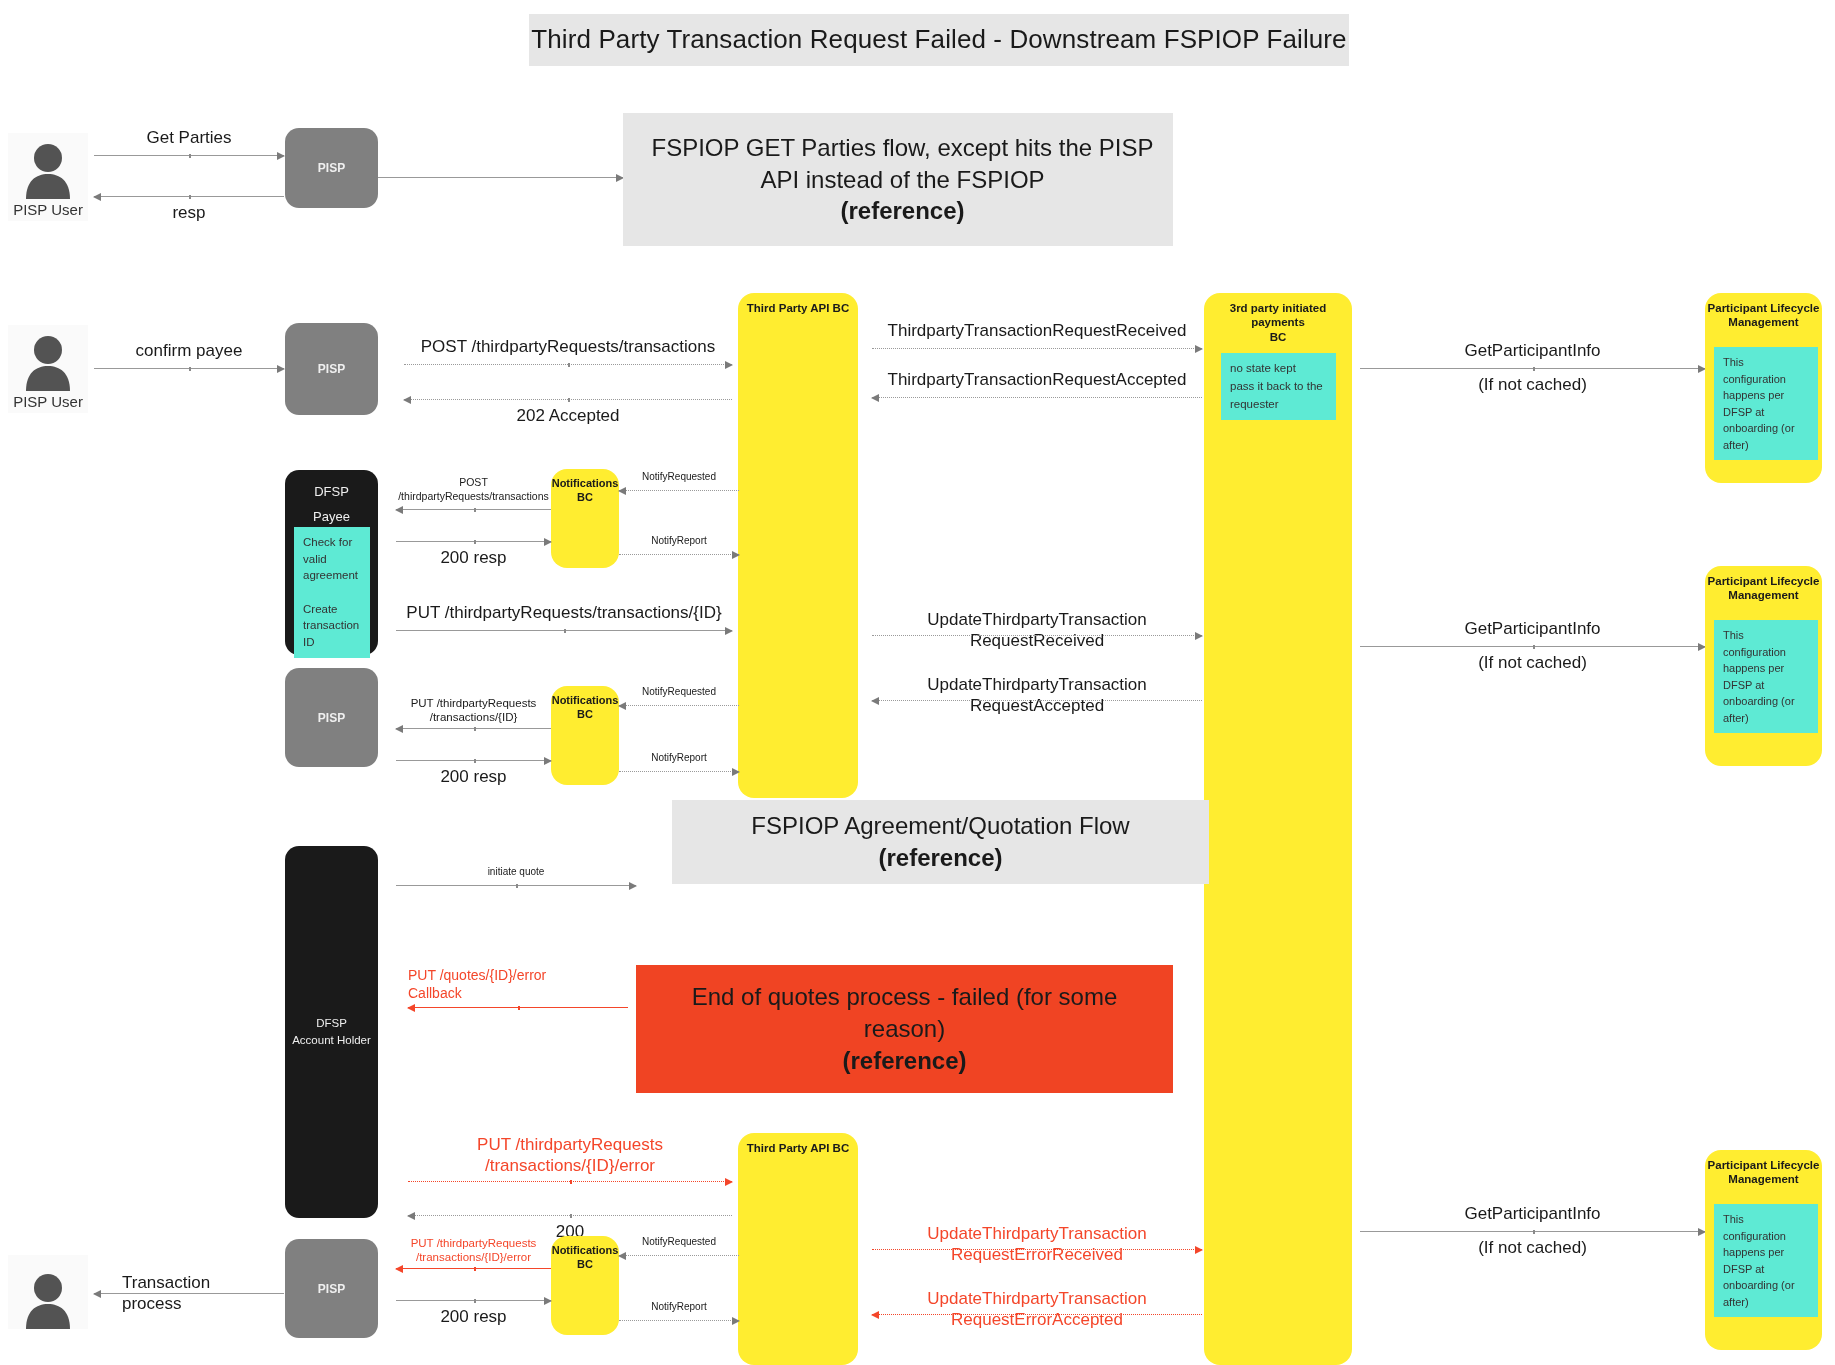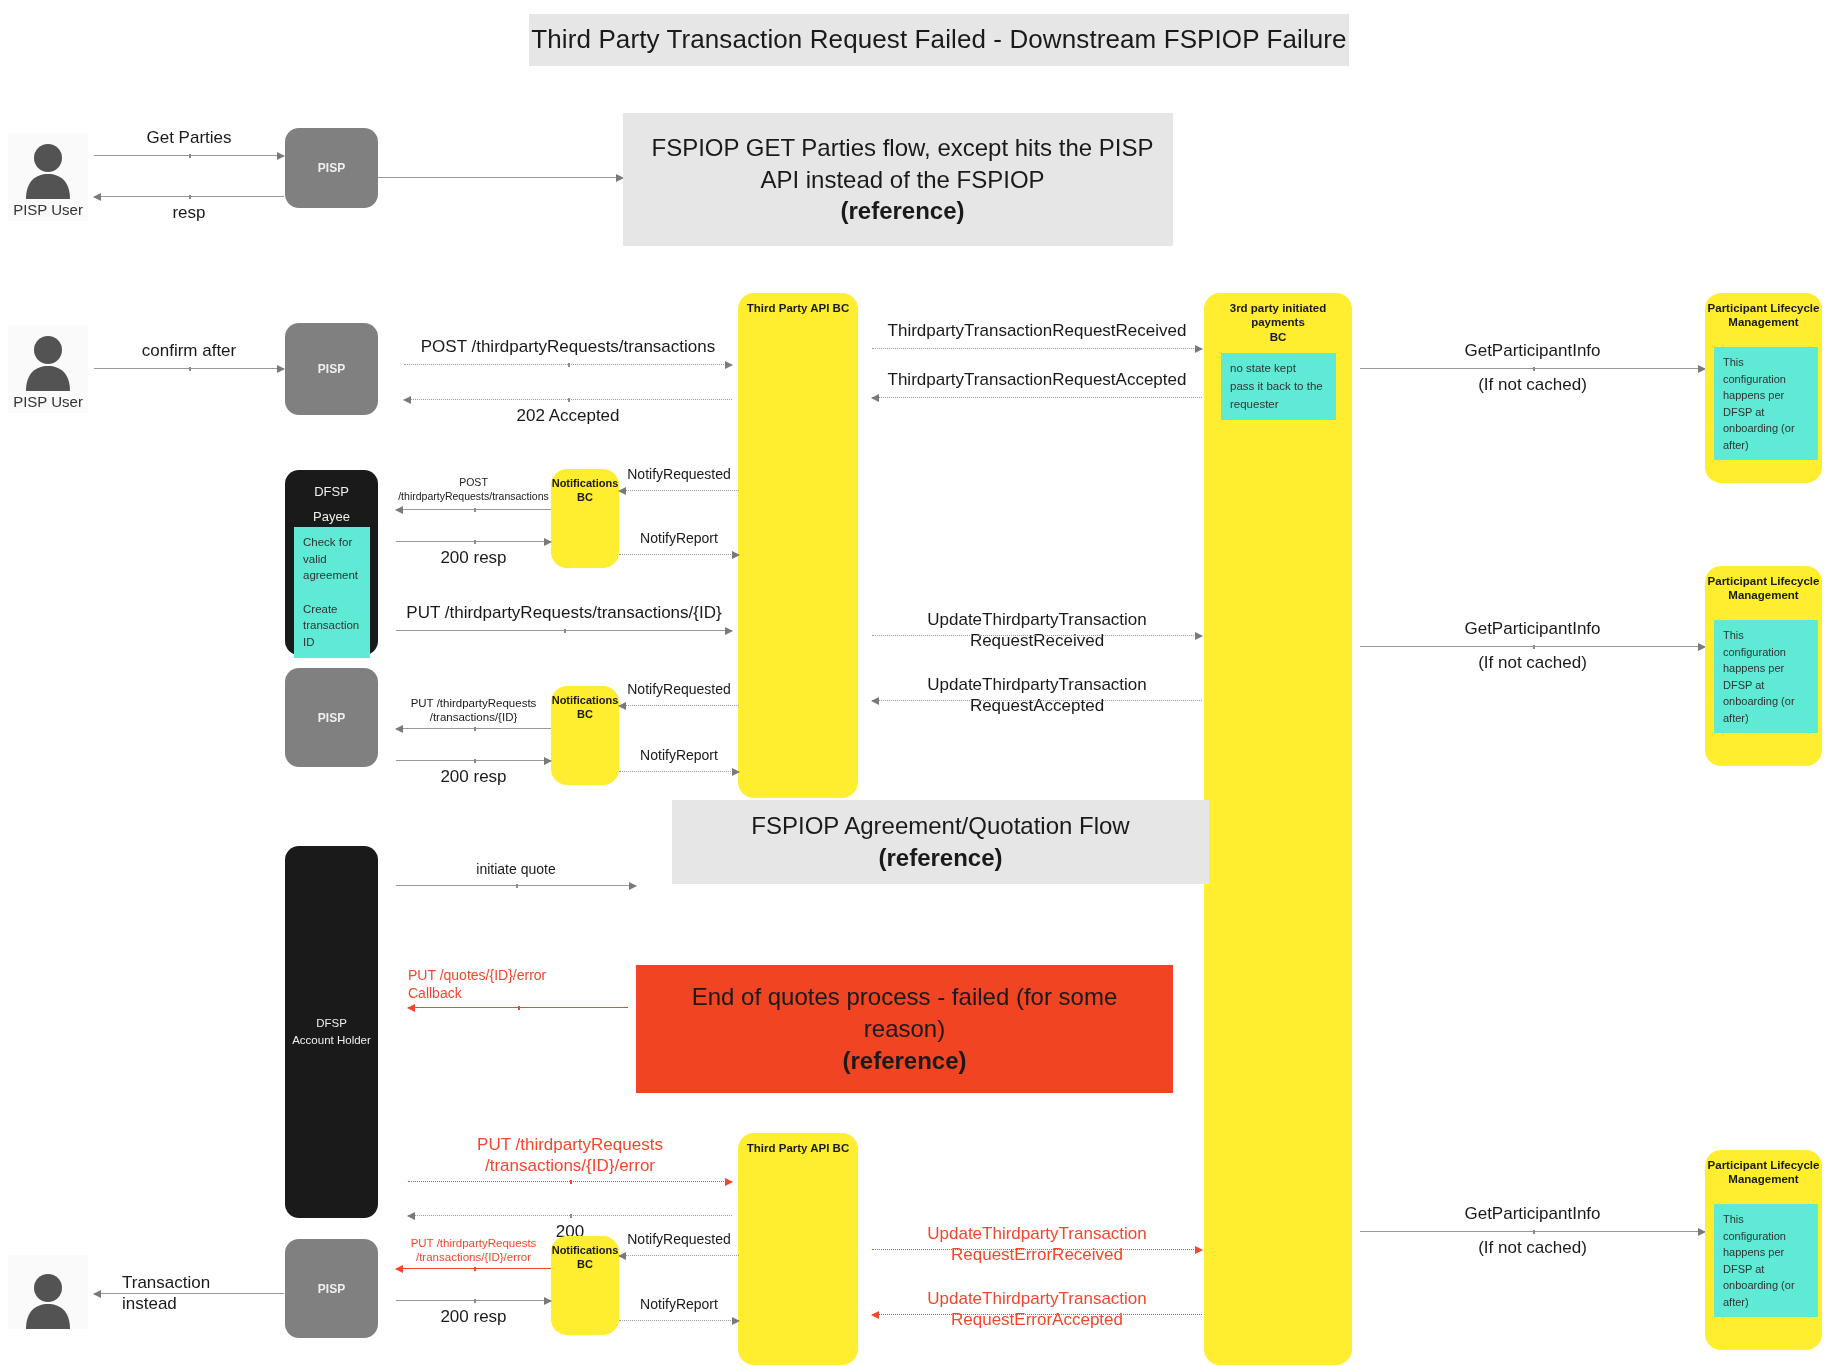--- a/index.html
+++ b/index.html
@@ -57,21 +57,21 @@
   .actor svg{display:block;}
   .actor .aname{font-size:15px;color:#333;margin-top:2px;margin-bottom:3px;}
 
   
   .msg{position:absolute;}
   .msg .lbl{
     position:absolute;left:0;right:0;
     font-size:17px;color:#1a1a1a;text-align:center;line-height:1.28;
     white-space:pre-line;
   }
-  .msg .lbl.small{font-size:14px;}
+  .msg .lbl.small{font-size:10px;}
   .msg .lbl.red{color:#f4462a;}
   .msg .lbl.above{bottom:6px;}
   .msg .lbl.below{top:6px;}
   .msg .lbl.lalign{text-align:left;}
 
   .line{position:absolute;left:0;right:0;top:0;height:0;border-top:1.3px solid #999;}
   .line.dotted{border-top:1.6px dotted #9a9a9a;}
   .line.red{border-top-color:#f4462a;}
   .line.red.dotted{border-top:1.6px dotted #f4462a;}
 
@@ -140,21 +140,21 @@
       <path d="M4 58 C4 40 14 33 26 33 C38 33 48 40 48 58 Z" fill="#535353"></path>
     </svg>
     <div class="aname">PISP User</div>
   </div>
 
   <div class="abs lifeline ll-grey" style="left:285px;top:323px;width:93px;height:92px;">
     <div class="ll-label">PISP</div>
   </div>
 
   <div class="msg" style="left:94px;top:368px;width:190px;">
-    <div class="lbl above">confirm after</div>
+    <div class="lbl above">confirm payee</div>
     <div class="line">
         <span class="tick"></span>
         <span class="arw right"></span>
       </div>
   </div>
 
   <div class="msg" style="left:404px;top:364px;width:328px;">
     <div class="lbl above">POST /thirdpartyRequests/transactions</div>
     <div class="line dotted">
         <span class="tick"></span>
@@ -470,19 +470,19 @@
 
   <div class="abs actor" style="left:8px;top:1255px;width:80px;height:74px;">
     <svg width="52" height="58" viewBox="0 0 52 58">
       <circle cx="26" cy="17" r="14" fill="#535353"></circle>
       <path d="M4 58 C4 40 14 33 26 33 C38 33 48 40 48 58 Z" fill="#535353"></path>
     </svg>
   </div>
 
   <div class="msg" style="left:94px;top:1293px;width:190px;">
     <div class="lbl above lalign" style="bottom:-22px;left:28px;text-align:left;">Transaction
-instead</div>
+process</div>
     <div class="line">
         <span class="arw left"></span>
       </div>
   </div>
 
 </div>
 
 </body></html>

